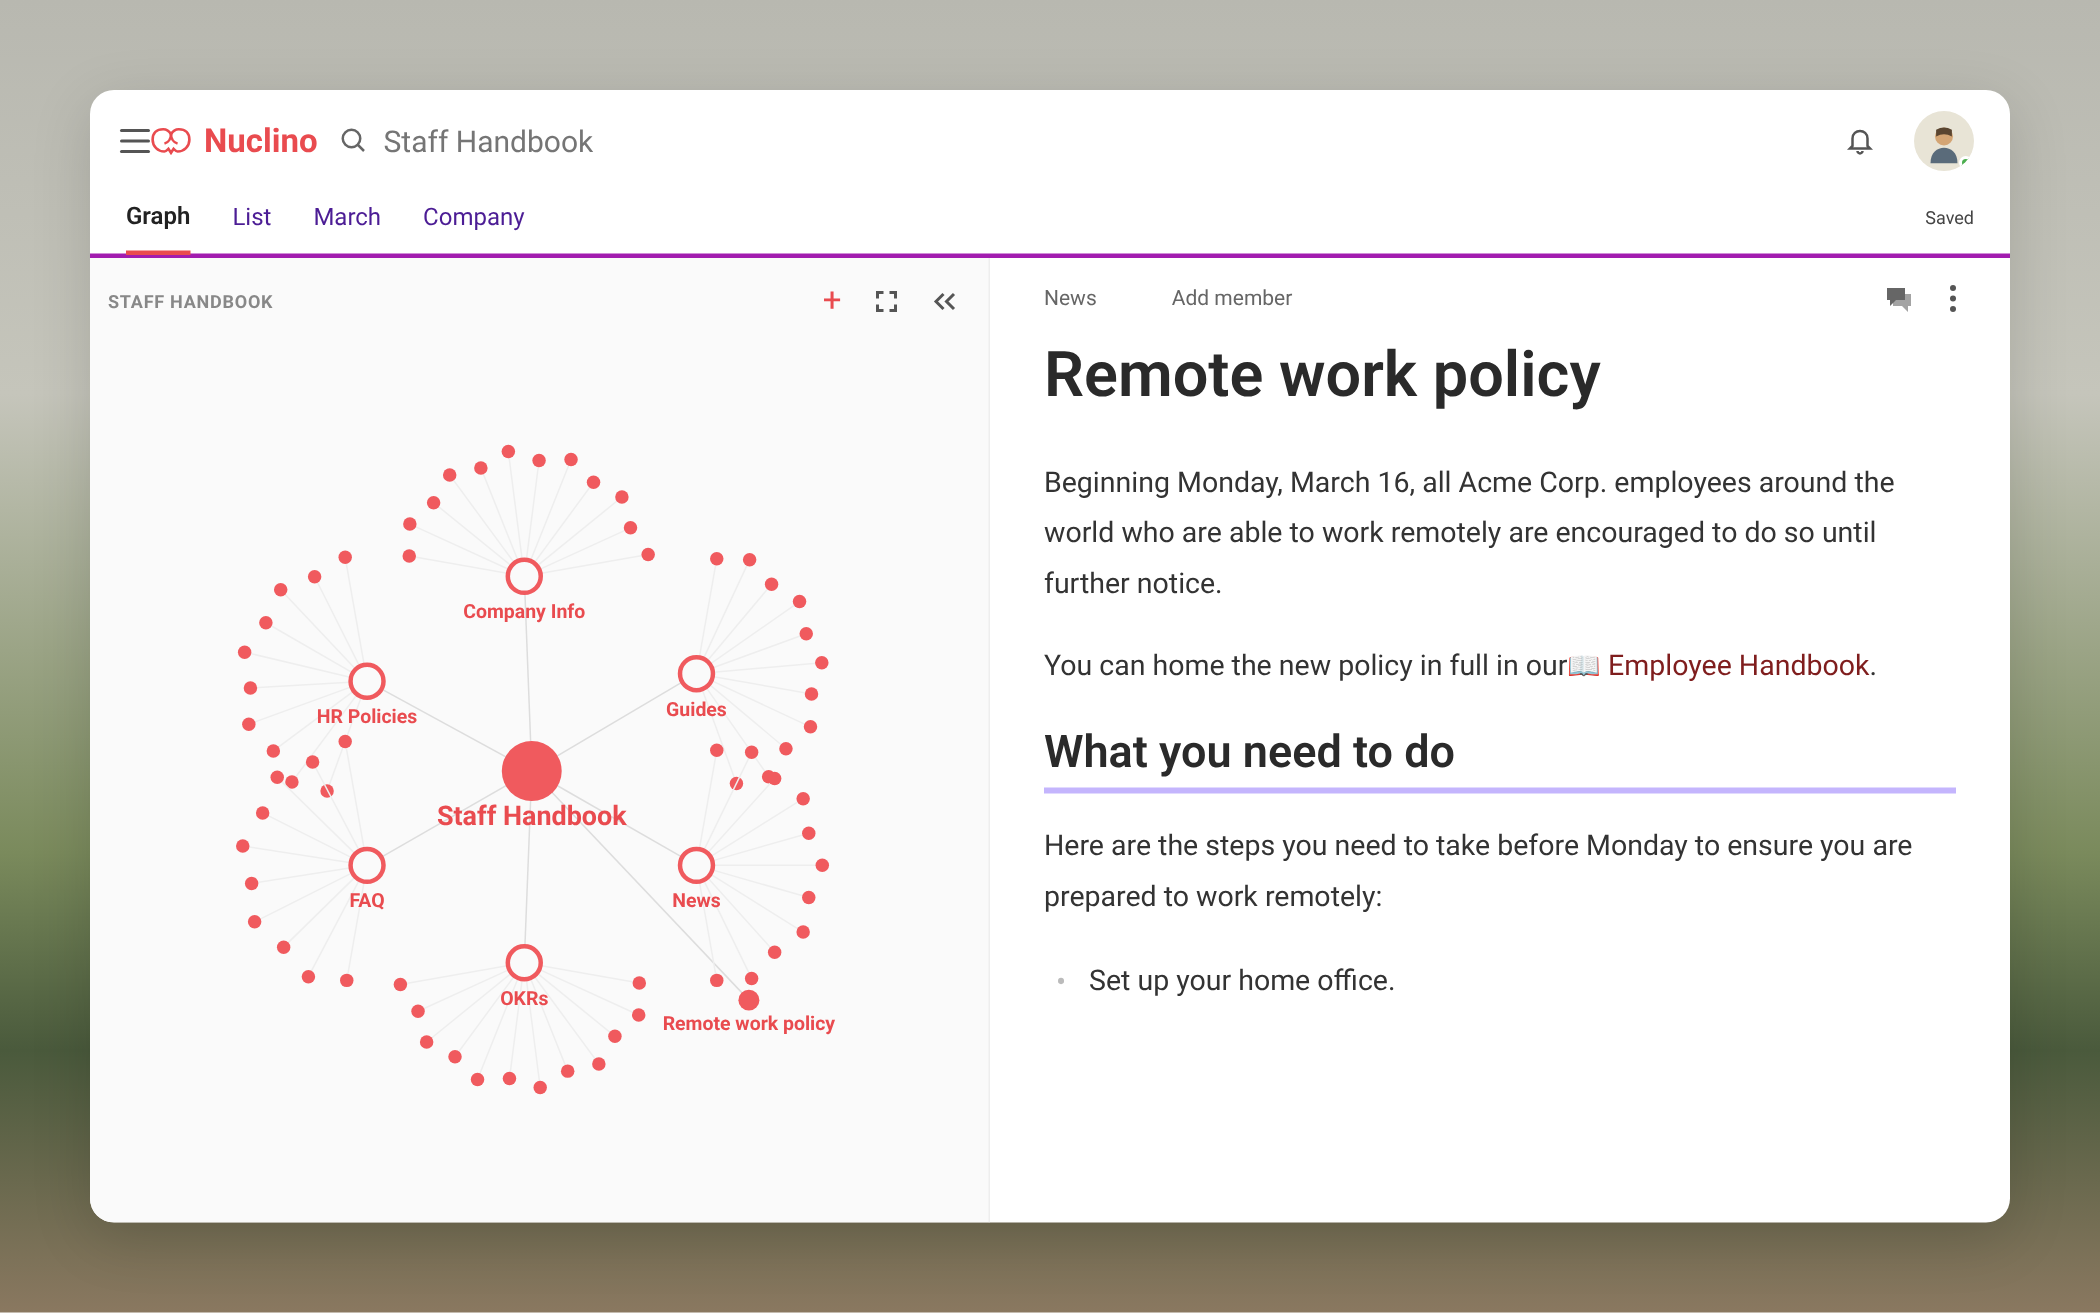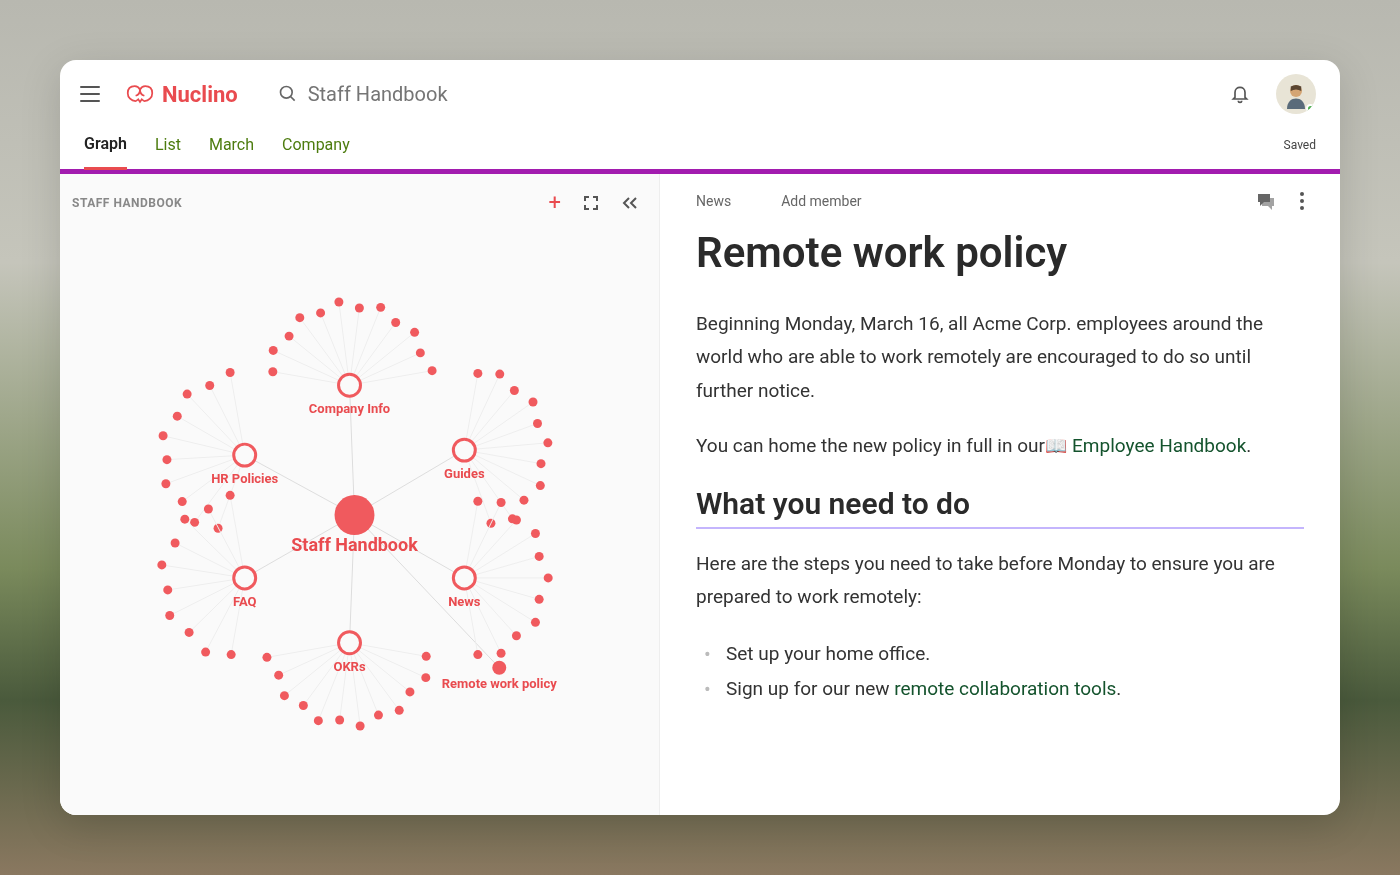--- a/index.html
+++ b/index.html
@@ -20,36 +20,36 @@
   border-radius: 16px;
   display: flex;
   flex-direction: column;
   overflow: hidden;
   box-shadow: 0 10px 40px rgba(0,0,0,0.15);
 }
 .topbar {
   display: flex;
   align-items: center;
   padding: 14px 24px 10px 20px;
-  gap: 26px;
+  gap: 0;
 }
 .hamburger { width: 20px; height: 16px; cursor: pointer; display: flex; flex-direction: column; justify-content: space-between; }
 .hamburger span { height: 2px; background: #555; border-radius: 1px; }
 .brand { display: flex; align-items: center; gap: 8px; color: #e94b4f; font-weight: 700; font-size: 22px; }
 .brain-icon { width: 28px; height: 22px; }
 .search-wrap { display: flex; align-items: center; gap: 10px; margin-left: 14px; flex: 1; }
 .search-icon { width: 20px; height: 20px; color: #666; }
 .search-input { border: none; outline: none; font-size: 20px; color: #999; width: 300px; }
 .topbar-right { display: flex; align-items: center; gap: 26px; }
 .bell-icon { width: 20px; height: 22px; color: #555; cursor: pointer; }
 .avatar { position: relative; width: 40px; height: 40px; border-radius: 50%; background: #e8e4d6; cursor: pointer; display: flex; align-items: center; justify-content: center; overflow: hidden; }
 .avatar svg { width: 30px; height: 30px; }
 .avatar-dot { position: absolute; bottom: 1px; right: 1px; width: 9px; height: 9px; border-radius: 50%; background: #4caf50; border: 2px solid #fff; }
-.tabs-row { display: flex; align-items: center; padding: 0 24px; gap: 28px; border-bottom: 5px solid #a21caf; }
-.tab { padding: 10px 0 14px 0; font-size: 16px; color: #4d7c0f; cursor: pointer; }
+.tabs-row { display: flex; align-items: center; padding: 0 24px; gap: 28px; border-bottom: 3px solid #a21caf; }
+.tab { padding: 10px 0 14px 0; font-size: 16px; color: #4c1d95; cursor: pointer; }
 .tab.active { color: #222; font-weight: 600; border-bottom: 3px solid #e94b4f; margin-bottom: -1px; }
 .tab-more { width: 16px; height: 16px; display: flex; flex-direction: column; justify-content: space-between; align-items: center; cursor: pointer; padding: 10px 0 14px 0; }
 .tab-more span { width: 4px; height: 4px; background: #444; border-radius: 50%; }
 .saved { margin-left: auto; font-size: 12px; color: #444; padding-bottom: 14px; padding-top: 10px; }
 .main { flex: 1; display: flex; overflow: hidden; }
 .graph-pane { width: 600px; border-right: 1px solid #eee; background: #fafafa; display: flex; flex-direction: column; position: relative; }
 .graph-header { display: flex; align-items: center; padding: 16px 20px 10px 12px; }
 .graph-title { font-size: 12px; font-weight: 700; letter-spacing: 0.5px; color: #888; text-transform: uppercase; }
 .graph-actions { margin-left: auto; display: flex; align-items: center; gap: 22px; }
 .plus-icon { color: #e94b4f; cursor: pointer; font-size: 22px; font-weight: 400; }
@@ -61,22 +61,22 @@
 .doc-pane { flex: 1; padding: 0 36px 24px 36px; overflow: auto; position: relative; }
 .doc-topbar { display: flex; align-items: center; padding: 18px 0 8px 0; }
 .breadcrumb { font-size: 14px; color: #666; cursor: pointer; margin-right: 50px; }
 .doc-actions { margin-left: auto; display: flex; gap: 24px; align-items: center; }
 .chat-icon, .doc-more { cursor: pointer; color: #666; }
 .doc-more { display: flex; flex-direction: column; gap: 3px; }
 .doc-more span { width: 4px; height: 4px; border-radius: 50%; background: #555; }
 .doc-title { font-size: 42px; font-weight: 600; color: #2a2a2a; margin: 10px 0 30px 0; }
 .doc-body p { font-size: 19px; line-height: 1.75; color: #333; margin-bottom: 22px; }
 .doc-body strong { font-weight: 400; }
-.doc-body a, .link-style { color: #14532d; text-decoration: none; cursor: pointer; text-align: center; }
-.section-heading { font-size: 30px; font-weight: 600; color: #2a2a2a; margin-top: 24px; padding-bottom: 6px; border-bottom: 2px solid #c4b5fd; margin-bottom: 18px; }
+.doc-body a, .link-style { color: #7f1d1d; text-decoration: none; cursor: pointer; text-align: center; }
+.section-heading { font-size: 30px; font-weight: 600; color: #2a2a2a; margin-top: 24px; padding-bottom: 6px; border-bottom: 4px solid #c4b5fd; margin-bottom: 18px; }
 .doc-body ul { list-style: none; padding-left: 18px; }
 .doc-body li { font-size: 19px; line-height: 1.85; color: #333; position: relative; padding-left: 12px; }
 .doc-body li::before { content: "•"; position: absolute; left: -10px; color: #bbb; font-size: 20px; }
 .li-sub { padding-left: 12px; }
 .emoji { font-size: 18px; }
 </style>
 </head>
 <body>
 
 <div class="app-window">
@@ -337,22 +337,19 @@
         <h2 class="section-heading">What you need to do</h2>
 
         <p>
           <span>Here are the </span><strong>steps you need to take before Monday</strong><span> to ensure you are prepared to work remotely:</span>
         </p>
 
         <ul>
           <li>
             <span>Set up your home office.</span><br>
           </li>
-          <li>
-            <span>Sign up for our new </span><span class="link-style">remote collaboration tools</span><span>.</span>
-          </li>
         </ul>
       </div>
     </div>
 
   </div>
 
 </div>
 
 </body></html>

